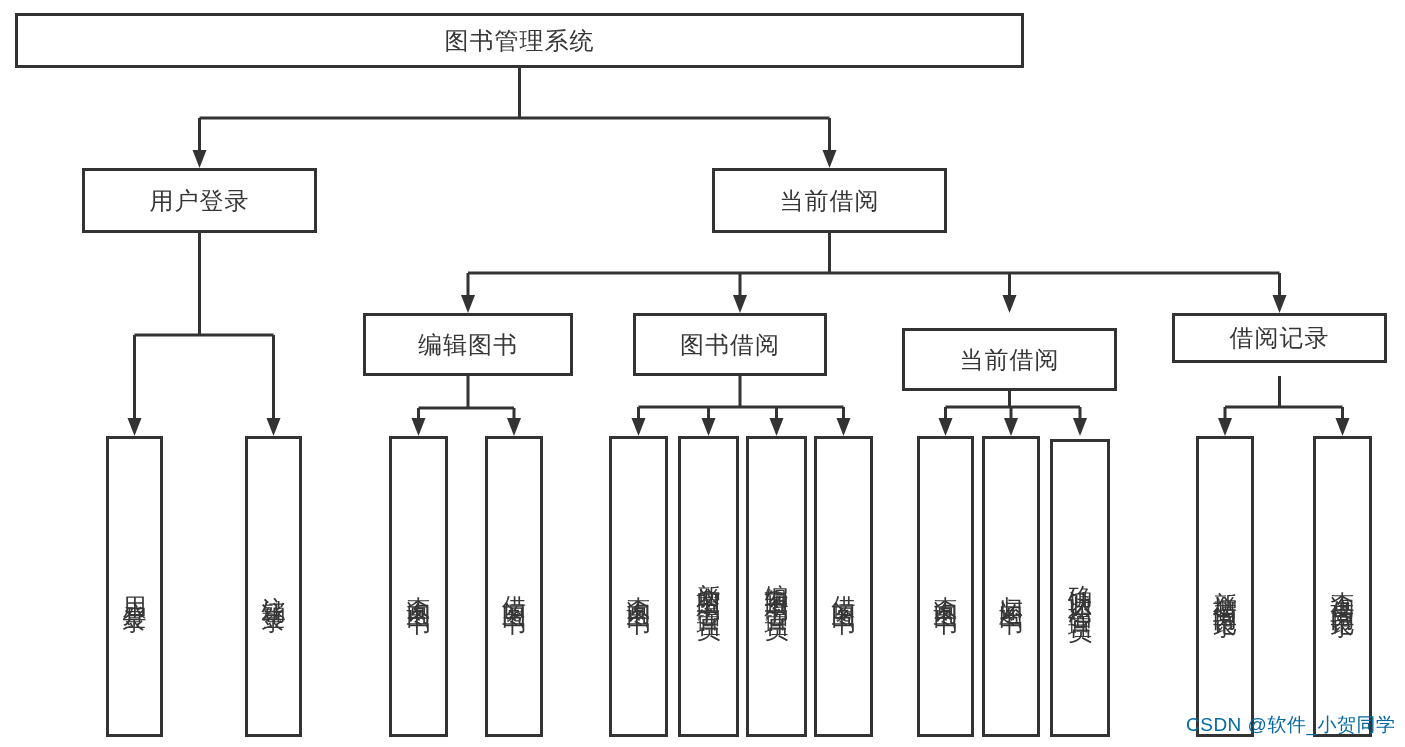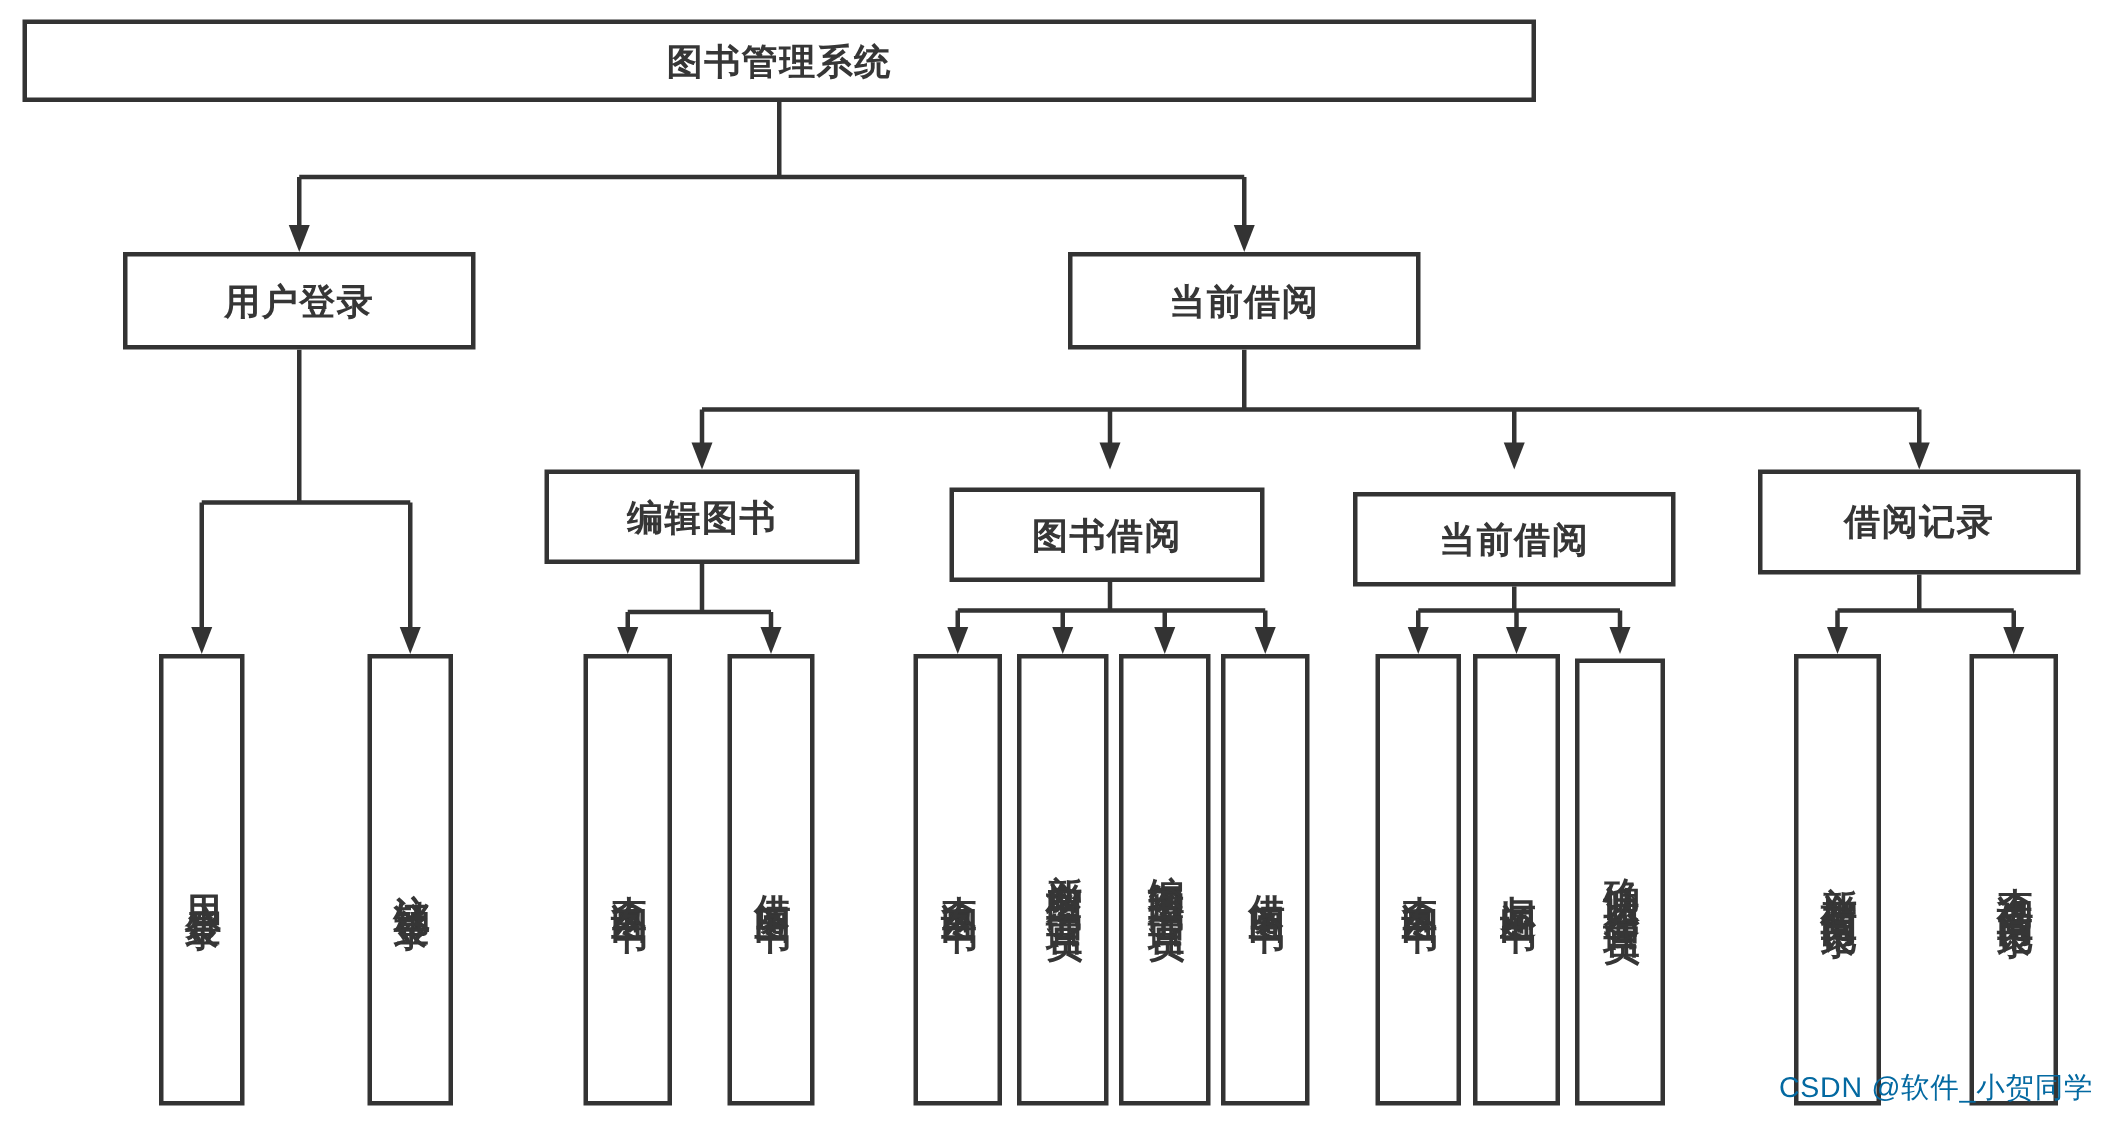--- a/index.html
+++ b/index.html
@@ -15,21 +15,20 @@
   .connectors polygon{fill:#333333;stroke:none;}
   .node{
     position:absolute;
     background:#ffffff;
     border:3px solid #333333;
     box-sizing:border-box;
     display:flex;align-items:center;justify-content:center;
     color:#363636;
     font-size:24px;
     z-index:2;
-    font-weight:bold;
   }
   .node.h span{white-space:nowrap;letter-spacing:1px;}
   .node.leaf span{
     writing-mode:vertical-rl;
     text-orientation:mixed;
     letter-spacing:5px;
     line-height:1;
     white-space:nowrap;
   }
   .watermark{
@@ -104,27 +103,27 @@
   <div class="node h" style="left:82px;top:168px;width:235px;height:65px">
     <span>用户登录</span>
   </div>
   <div class="node h" style="left:712px;top:168px;width:235px;height:65px">
     <span>当前借阅</span>
   </div>
 
   <div class="node h" style="left:363px;top:313px;width:210px;height:63px">
     <span>编辑图书</span>
   </div>
-  <div class="node h" style="left:633px;top:325px;width:210px;height:63px">
+  <div class="node h" style="left:633px;top:313px;width:194px;height:63px">
     <span>图书借阅</span>
   </div>
   <div class="node h" style="left:902px;top:328px;width:215px;height:63px">
     <span>当前借阅</span>
   </div>
-  <div class="node h" style="left:1172px;top:313px;width:215px;height:70px">
+  <div class="node h" style="left:1172px;top:313px;width:215px;height:50px">
     <span>借阅记录</span>
   </div>
 
   <div class="node leaf" style="left:106px;top:436px;width:57px;height:301px">
     <span>用户登录</span>
   </div>
   <div class="node leaf" style="left:245px;top:436px;width:57px;height:301px">
     <span>注销登录</span>
   </div>
 

